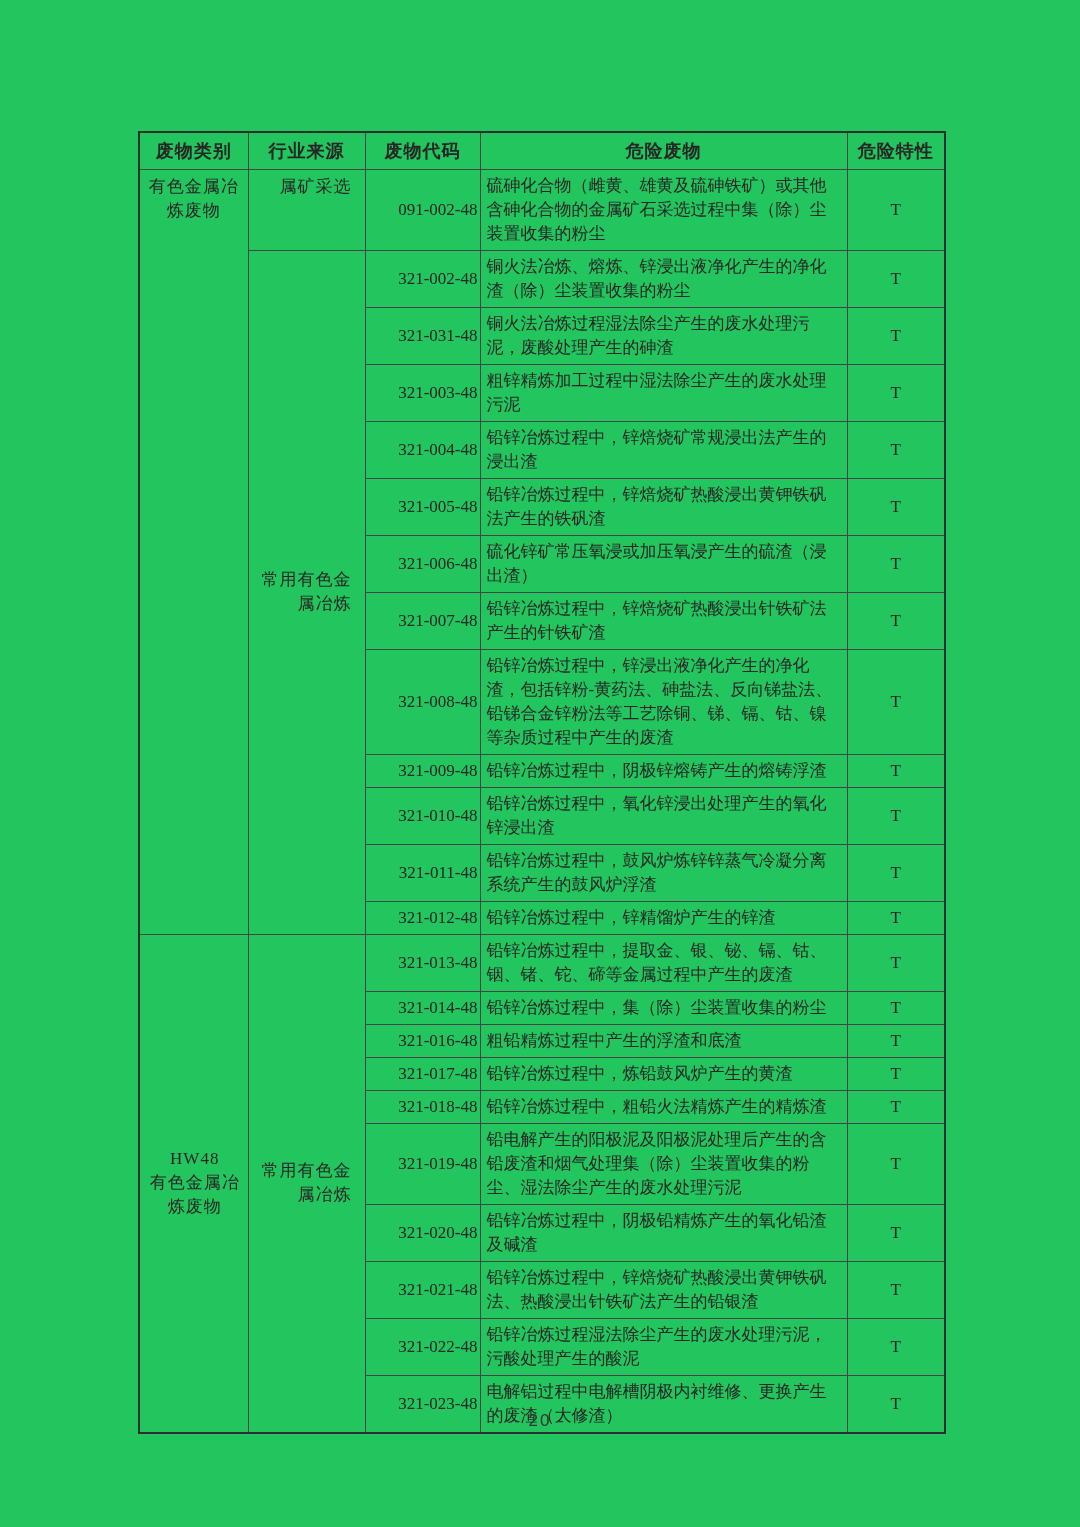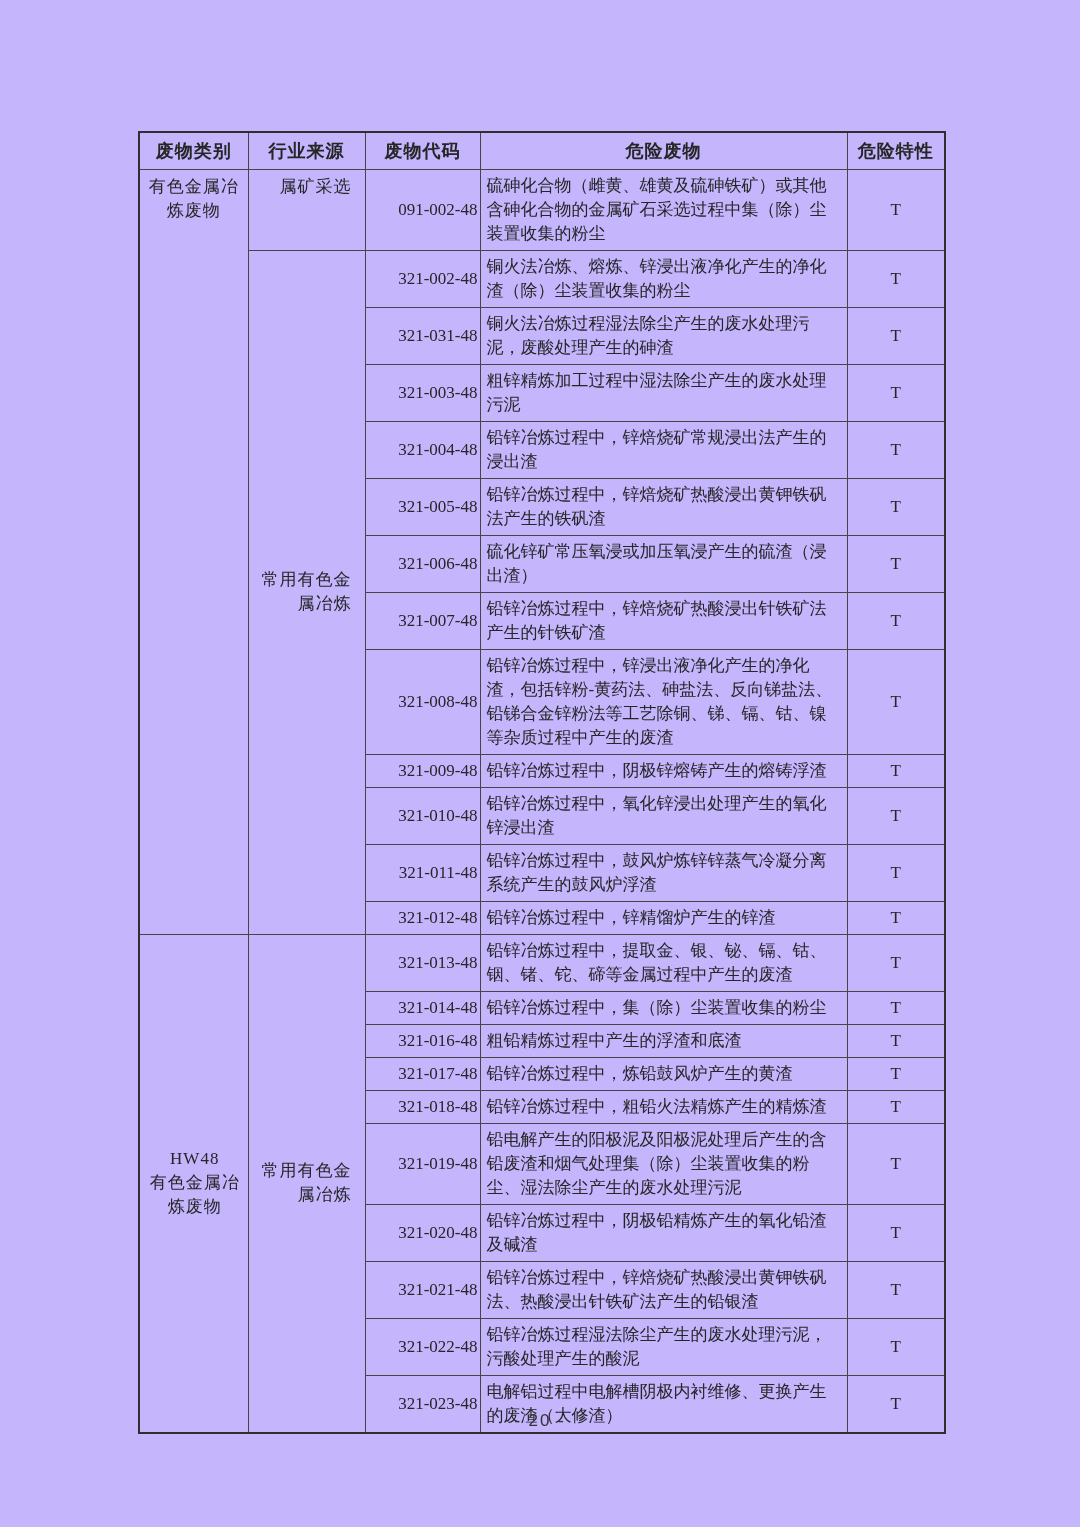--- a/index.html
+++ b/index.html
@@ -10,21 +10,21 @@
     background: #fdfdfd;
     font-family: "Liberation Serif", "DejaVu Serif", serif;
     color: #262626;
     overflow: hidden;
   }
 
   .page {
     position: relative;
     width: 1080px;
     height: 1527px;
-    background: #c4b5fd;
+    background: #22c55e;
   }
 
   table.waste-table {
     position: absolute;
     left: 138px;
     top: 131px;
     width: 806px;
     border-collapse: collapse;
     table-layout: fixed;
     border: 2px solid #2f2f2f;

